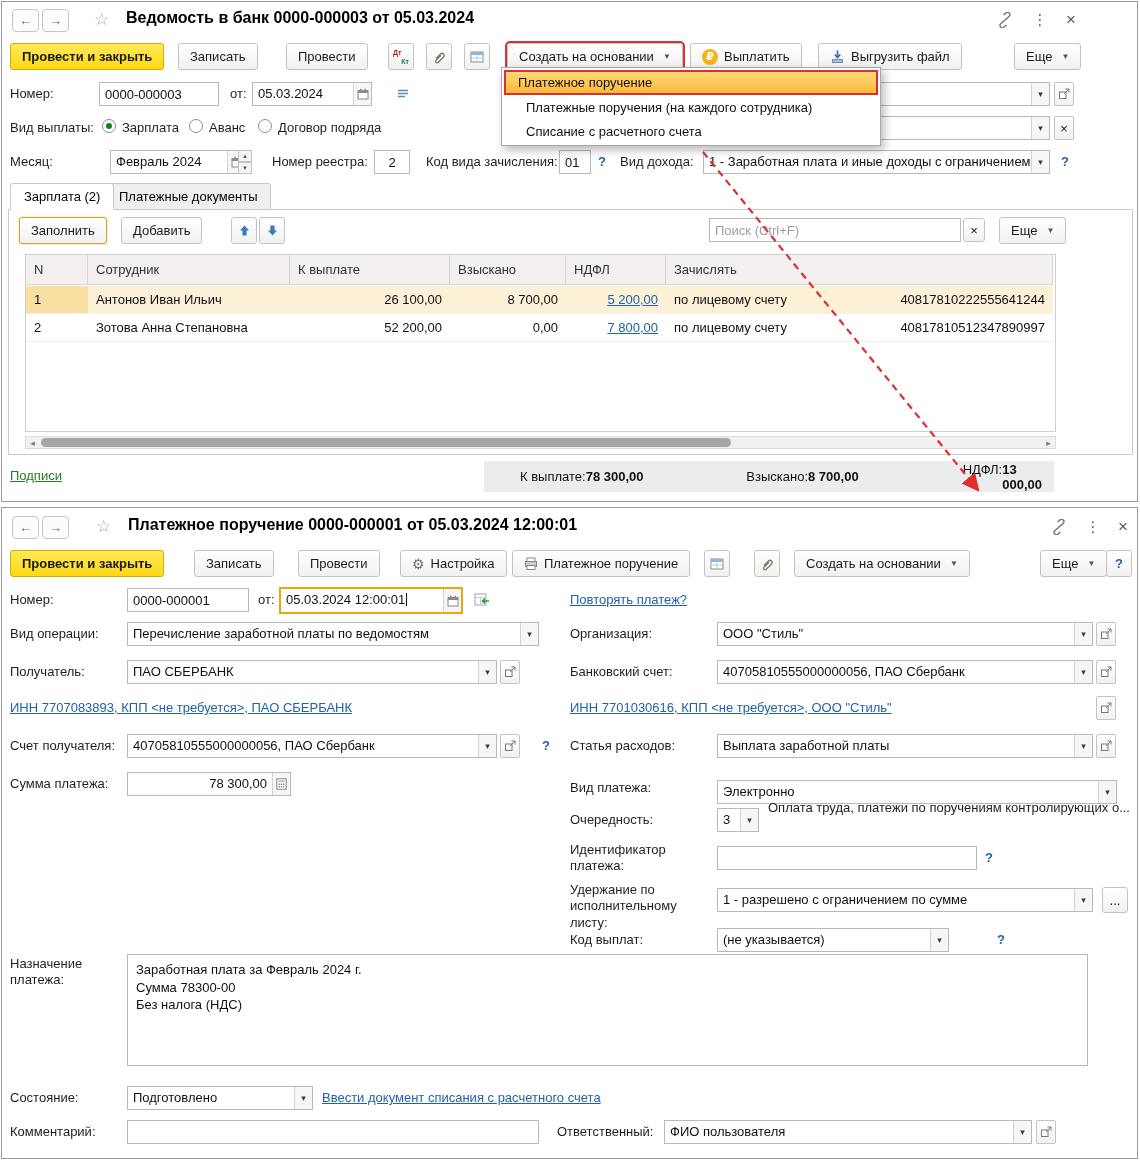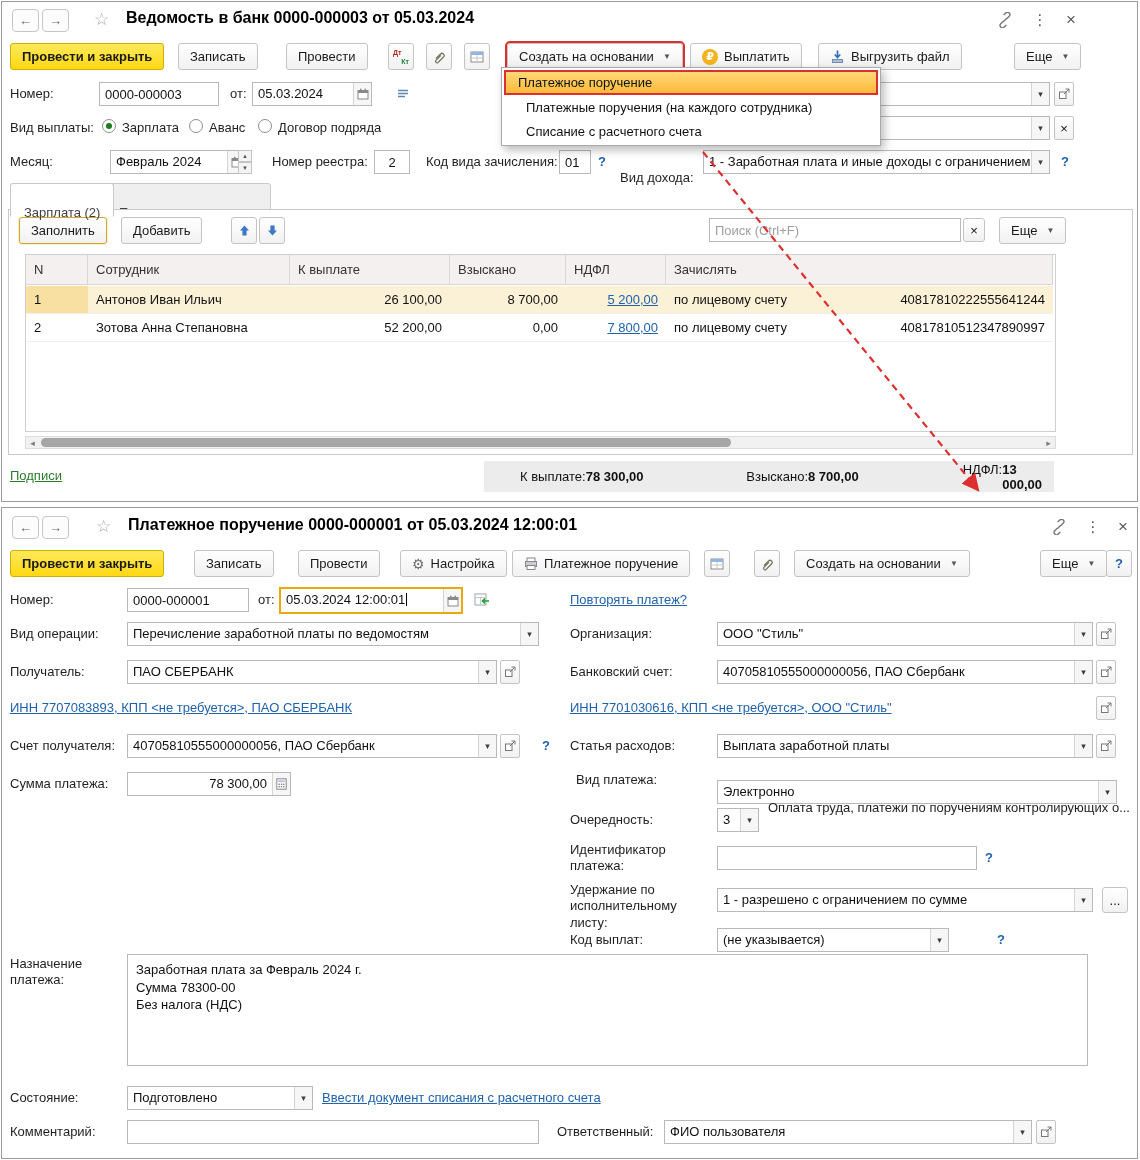--- a/index.html
+++ b/index.html
@@ -33,22 +33,22 @@
   .combo .tx.right { text-align:right; }
   .combo .seg { width:18px; border-left:1px solid #d4d4d4; background:#f6f6f6; display:flex; align-items:center;
     justify-content:center; font-size:9px; color:#3c3c3c; cursor:pointer; flex:none; }
   .combo.focus { border:2px solid #e9a90c; height:27px; }
   .caret { display:inline-block; width:1px; height:13px; background:#000; vertical-align:-2px; margin-left:1px; }
   .link { position:absolute; color:#2262ab; text-decoration:underline; cursor:pointer; white-space:nowrap; }
   .glink { color:#2c7a2c; }
   .help { position:absolute; color:#2262ab; font-weight:700; cursor:pointer; }
   .radio { position:absolute; width:14px; height:14px; border:1px solid #8f8f8f; border-radius:50%; background:#fff; cursor:pointer; }
   .radio.on::after { content:""; position:absolute; left:3px; top:3px; width:6px; height:6px; border-radius:50%; background:#1c7c1c; }
-  .tab { position:absolute; height:27px; line-height:25px; padding:16px 13px; border:1px solid #c9c9c9;
-    border-radius:3px 3px 0 0; background:#efefef; color:#404040; cursor:pointer; z-index:2; }
+  .tab { position:absolute; height:27px; line-height:25px; padding:0 13px; border:1px solid #c9c9c9;
+    border-radius:3px 3px 0 0; background:#efefef; color:#000000; cursor:pointer; z-index:2; }
   .tab.act { background:#fff; border-bottom:1px solid #fff; z-index:4; }
   .panel { position:absolute; border:1px solid #c9c9c9; background:#fff; z-index:3; }
   .tbl { position:absolute; border:1px solid #cfcfcf; background:#fff; }
   .hrow,.trow { position:absolute; display:flex; left:0; }
   .cell { height:100%; display:flex; align-items:center; padding:0 8px; overflow:hidden; white-space:nowrap; flex:none; }
   .hrow { height:30px; }
   .hrow .cell { background:#f3f0ef; border-right:1px solid #d8d5d4; border-bottom:1px solid #d8d5d4; color:#333; }
   .trow { height:28px; border-bottom:1px solid #efefef; cursor:pointer; }
   .w-n{width:62px;} .w-name{width:202px;} .w-amt{width:160px;} .w-col{width:116px;} .w-ndfl{width:100px;} .w-cred{width:387px;}
   .trow .w-amt,.trow .w-col,.trow .w-ndfl { justify-content:flex-end; }
@@ -203,21 +203,21 @@
   </div>
   <div class="spin" style="left:236px;top:148px;">
     <div>▲</div>
     <div>▼</div>
   </div>
   <div class="lbl" style="left:270px;top:152px;">Номер реестра:</div>
   <input class="inp" style="left: 372px; top: 148px; width: 36px; text-align: center;" value="2">
   <div class="lbl" style="left:424px;top:152px;">Код вида зачисления:</div>
   <input class="inp" style="left: 557px; top: 148px; width: 32px;" value="01">
   <div class="help" style="left:596px;top:152px;">?</div>
-  <div class="lbl" style="left:618px;top:168px;">Вид дохода:</div>
+  <div class="lbl" style="left:618px;top:152px;">Вид дохода:</div>
   <div class="combo" style="left:701px;top:148px;width:347px;">
     <span class="tx">1 - Заработная плата и иные доходы с ограничением</span>
     <span class="seg">▾</span>
   </div>
   <div class="help" style="left:1059px;top:152px;">?</div>
 
   <div class="tab act" style="left:8px;top:181px;"><span>Зарплата (2)</span></div>
   <div class="tab" style="left:103px;top:181px;"><span>Платежные документы</span></div>
 
   <div class="panel" style="left:6px;top:207px;width:1125px;height:246px;">
@@ -492,21 +492,21 @@
           <rect x="2.2" y="2.2" width="6.6" height="2" fill="#b9c7d6"></rect>
           <circle cx="3.2" cy="6.3" r="0.8" fill="#777"></circle>
           <circle cx="5.5" cy="6.3" r="0.8" fill="#777"></circle>
           <circle cx="7.8" cy="6.3" r="0.8" fill="#777"></circle>
           <circle cx="3.2" cy="8.8" r="0.8" fill="#777"></circle>
           <circle cx="5.5" cy="8.8" r="0.8" fill="#777"></circle>
           <circle cx="7.8" cy="8.8" r="0.8" fill="#777"></circle>
         </svg>
       </span>
   </div>
-  <div class="lbl" style="left:568px;top:264px;margin-left:6px;">Вид платежа:</div>
+  <div class="lbl" style="left:568px;top:272px;">Вид платежа:</div>
   <div class="combo" style="left:715px;top:272px;width:400px;gap:33px;">
     <span class="tx">Электронно</span>
     <span class="seg">▾</span>
   </div>
 
   <div class="lbl" style="left:568px;top:304px;">Очередность:</div>
   <div class="combo" style="left:715px;top:300px;width:42px;">
     <span class="tx">3</span>
     <span class="seg">▾</span>
   </div>

